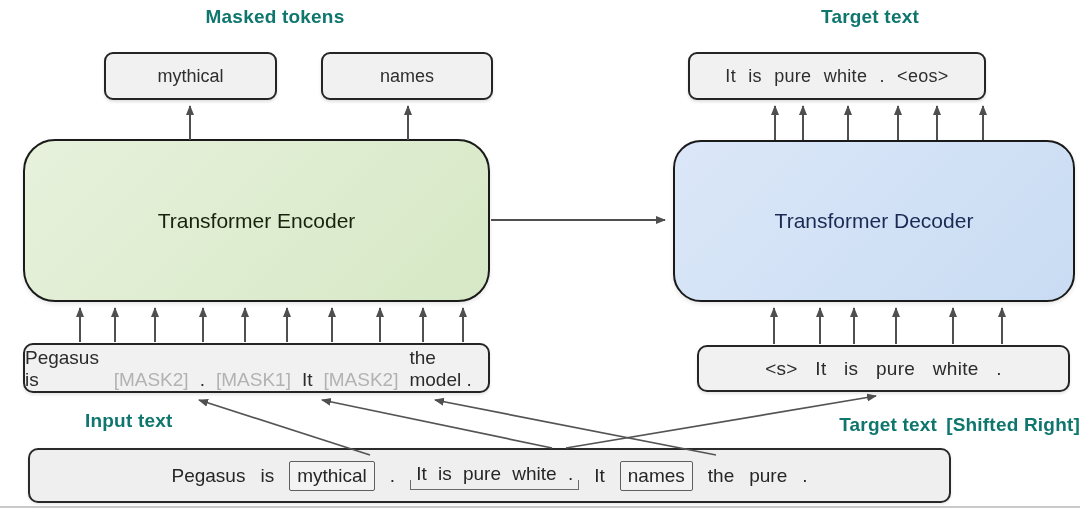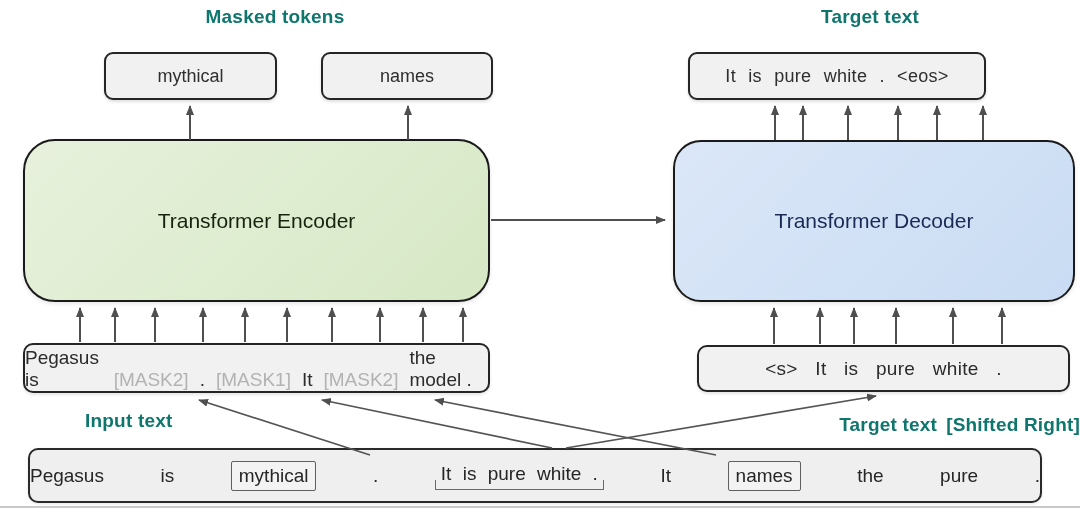--- a/index.html
+++ b/index.html
@@ -43,23 +43,23 @@
     position:absolute;box-sizing:border-box;background:#f1f1f1;border:2px solid #252525;
     border-radius:10px;display:flex;align-items:center;justify-content:center;
     font-size:19px;color:#2b2b2b;box-shadow:0 2px 3px rgba(0,0,0,.10);
   }
   .enc-input{left:23px;top:343px;width:467px;height:50px;gap:11px;align-items:flex-end;}
   .dec-input{left:697px;top:345px;width:373px;height:47px;}
   .dec-input-text{word-spacing:12px;letter-spacing:.3px;}
   .mask{color:#b2b2b2;margin-top:32px;}
 
   .bottombox{
-    position:absolute;left:28px;top:448px;width:1014px;height:55px;box-sizing:border-box;
+    position:absolute;left:28px;top:448px;width:923px;height:55px;box-sizing:border-box;
     background:#efefef;border:2px solid #2a2a2a;border-radius:10px;
-    display:flex;align-items:center;justify-content:space-between;gap:15px;
+    display:flex;align-items:center;justify-content:center;gap:15px;
     font-size:19px;color:#262626;box-shadow:0 1px 3px rgba(0,0,0,.10);
   }
   .wordbox{
     border:1.5px solid #5f5f5f;border-radius:2px;padding:3px 7px;background:#f3f3f3;
   }
   .quoted{position:relative;padding:2px 6px 6px;word-spacing:6px;}
   .quoted::before{
     content:"";position:absolute;left:0;right:0;bottom:1px;height:9px;
     border-left:1.5px solid #6a6a6a;border-right:1.5px solid #6a6a6a;border-bottom:1.5px solid #6a6a6a;
   }

